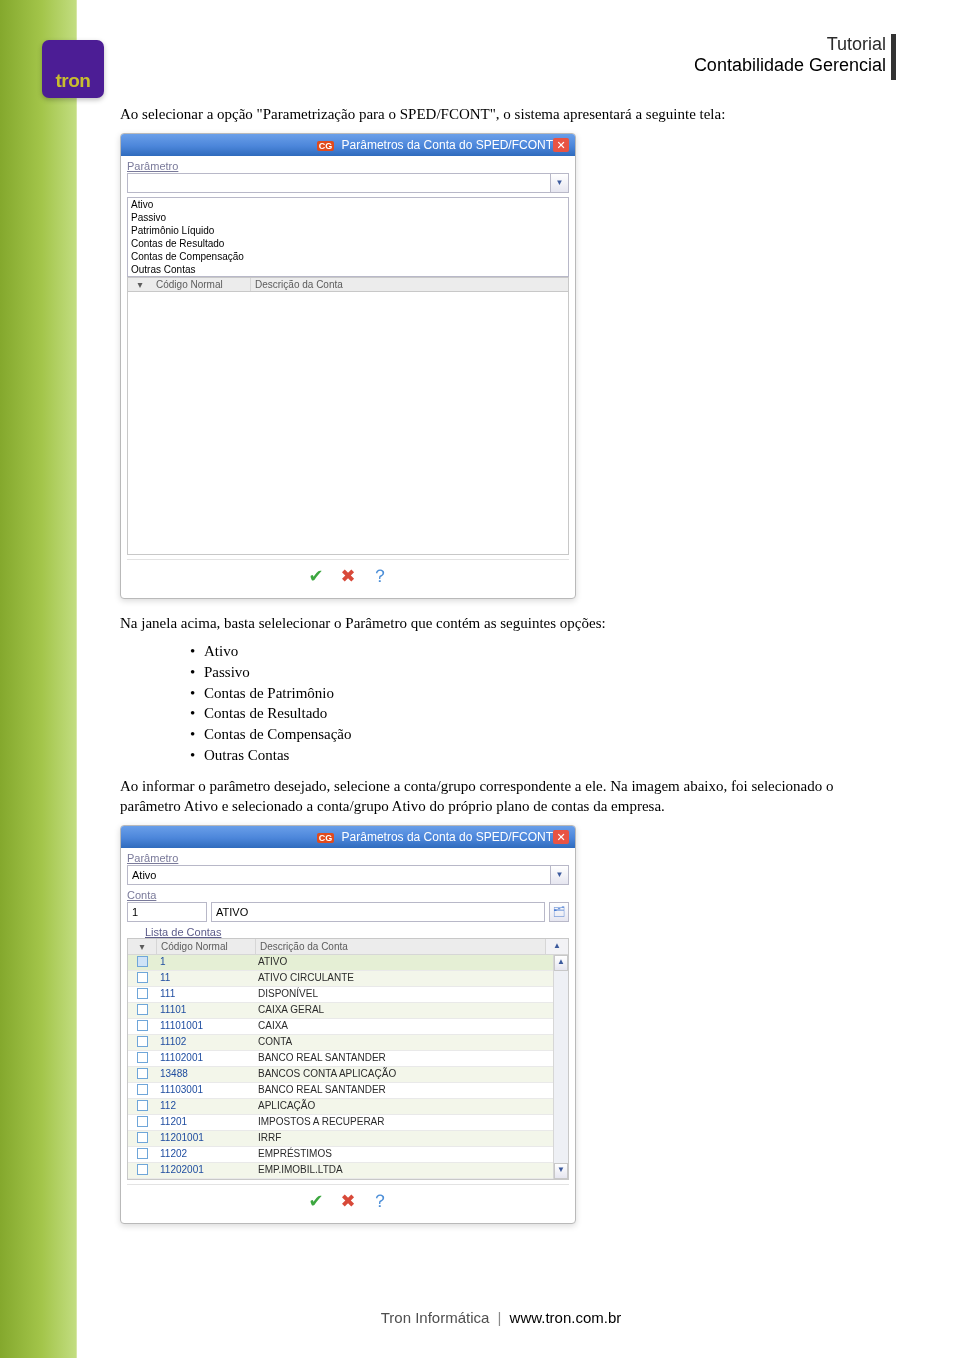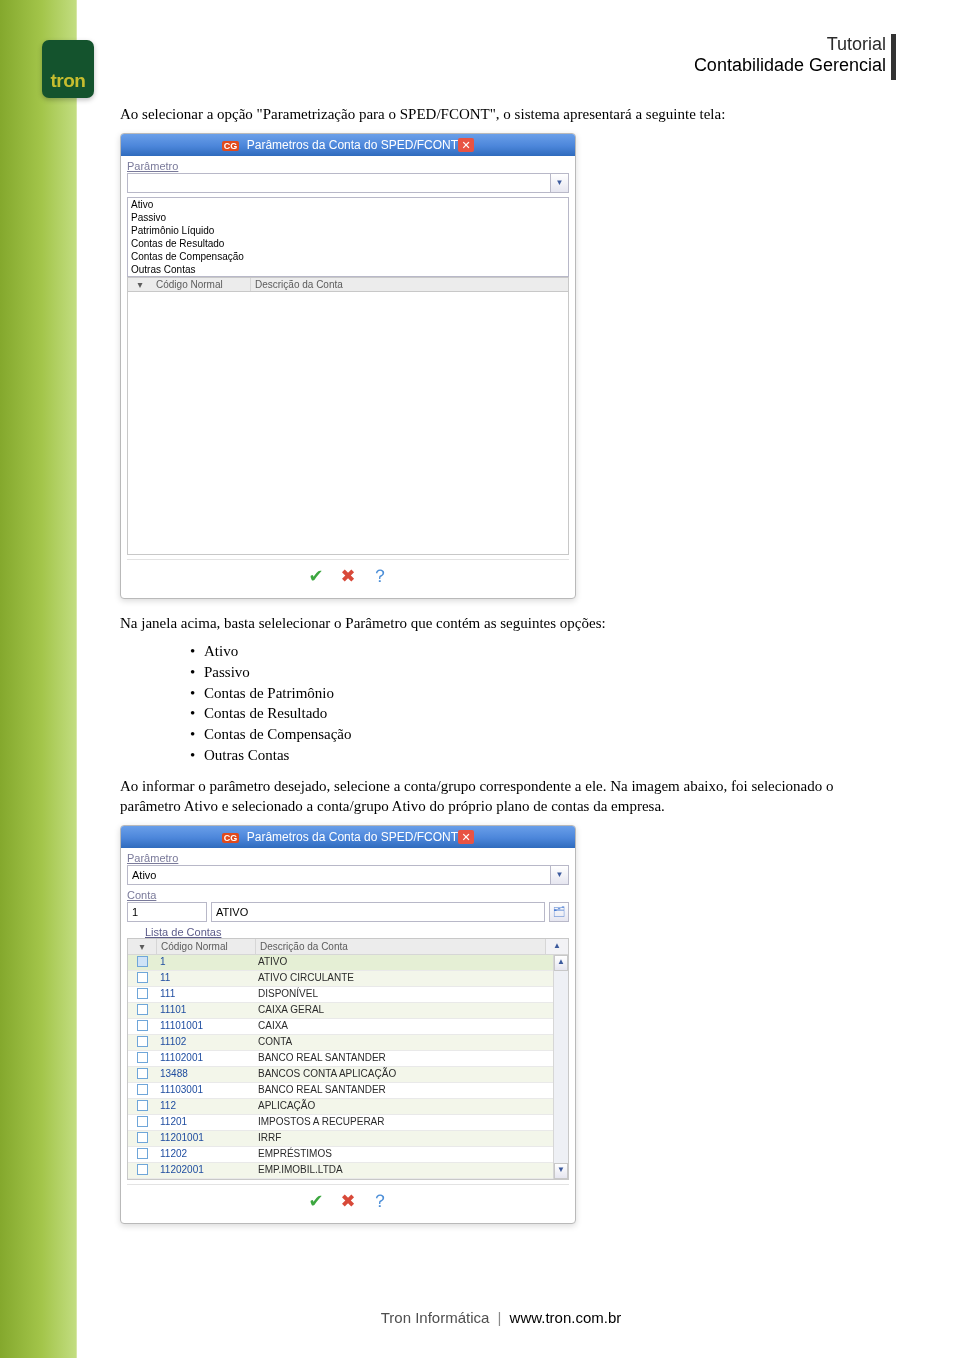--- a/index.html
+++ b/index.html
@@ -26,23 +26,23 @@
     bottom: 0;
     width: 76px;
     background: linear-gradient(90deg, #84a82d 0%, #a3c54a 55%, #c2dd80 100%);
     border-right: 1px solid #d6e6a5;
   }
   
   .logo-wrap {
     position: absolute;
     left: 42px;
     top: 40px;
-    width: 52px;
+    width: 62px;
     height: 58px;
-    background: #14532d;
+    background: #4c1d95;
     border-radius: 7px;
     box-shadow: 0 2px 5px rgba(0,0,0,.25);
     display: flex;
     align-items: flex-end;
     justify-content: center;
     padding-bottom: 6px;
     box-sizing: border-box;
   }
   .logo-wrap span {
     color: #c7bd2f;
@@ -122,21 +122,21 @@
     width: 454px;
     margin: 6px 0 14px 0;
     background: #fff;
   }
   .win-title {
     background: linear-gradient(#6a9fe9, #4c86da 55%, #2f6bbd);
     color: #fff;
     padding: 2px 6px;
     display: flex;
     align-items: center;
-    justify-content: center;
+    justify-content: flex-end;
     height: 18px;
     font-size: 12px;
   }
   .win-title .cg {
     display: inline-block;
     background: #e14a1c;
     color: #fff;
     font-size: 9px;
     border-radius: 2px;
     padding: 0 2px;

